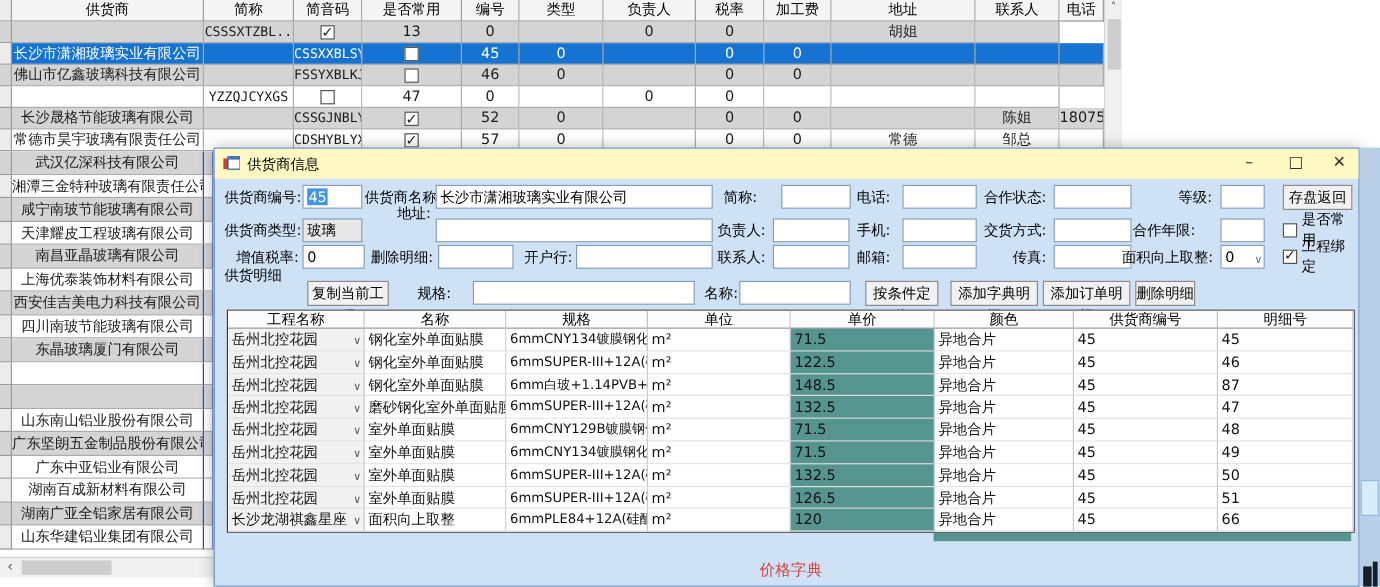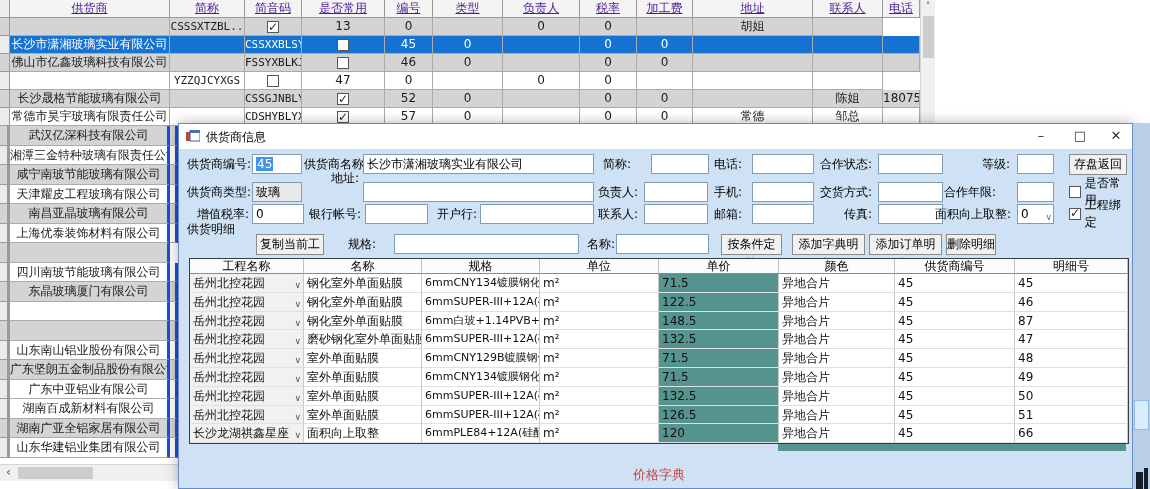--- a/index.html
+++ b/index.html
@@ -5,50 +5,50 @@
 * { box-sizing: border-box; margin: 0; padding: 0; }
 html,body { width:1150px; height:489px; overflow:hidden; background:#fff;
   font-family:"DejaVu Sans","Liberation Sans",sans-serif; }
 #app { position:relative; width:1150px; height:489px; background:#fff; }
 
 
 .top-grid { position:absolute; left:0; top:0; width:920px; }
 .tg-row { display:grid; grid-template-columns:10px 160px 75px 57px 83px 48px 70px 77px 57px 56px 120px 70px 37px; height:18px; }
 .tg-cell { border-right:1px solid #ababab; border-bottom:1px solid #ababab; font-size:12px;
   line-height:17px; overflow:hidden; white-space:nowrap; text-align:center; color:#1a1a1a; background:#fff; }
-.tg-header .tg-cell { background:#f4f4f4; border-color:#9a9a9a; color:#4c1d95;text-decoration:underline; }
+.tg-header .tg-cell { background:#f4f4f4; border-color:#9a9a9a; color:#000000; }
 .tg-row.alt .tg-cell { background:#d4d4d4; }
 .tg-row.sel .tg-cell { background:#1673d2; color:#fff; }
 .tg-cell.rowhdr { background:#ececec; border-color:#9a9a9a; }
 .tg-row.sel .tg-cell.rowhdr { background:#ececec; }
 .c-code { font-family:"DejaVu Sans Mono","Liberation Mono",monospace; font-size:11px; }
 .cb { display:inline-block; width:12px; height:12px; border:1px solid #555; background:#fff; position:relative; vertical-align:middle; }
 .cb.on::after { content:"✓"; position:absolute; left:0; top:-3px; font-size:12px; color:#222; }
 .tg-cell.c-check { display:flex; align-items:center; justify-content:center; }
 
 .vscroll { position:absolute; left:920px; top:0; width:15px; height:126px; background:#f0f0f0; border-left:1px solid #d5d5d5; }
 .vscroll .arr { display:block; height:15px; text-align:center; font-size:10px; color:#555; line-height:13px; }
 .vscroll .thumb { position:absolute; left:2px; top:16px; width:11px; height:42px; background:#cdcdcd; }
 
 
 .left-list { position:absolute; left:0; top:126px; width:178px; height:338px; overflow:hidden; }
 .ll-row { display:grid; grid-template-columns:10px 160px 8px; height:19.5px; }
-.ll-cell { border-right:3px solid #1d4ed8; border-bottom:1px solid #ababab; font-size:12px; line-height:18px;
+.ll-cell { border-right:1px solid #1d4ed8; border-bottom:1px solid #ababab; font-size:12px; line-height:18px;
   overflow:hidden; white-space:nowrap; text-align:center; color:#1a1a1a; background:#fff; }
 .ll-row.alt .ll-cell { background:#d4d4d4; }
 .ll-cell.rowhdr { background:#ececec; border-color:#9a9a9a; }
 
 .hscroll { position:absolute; left:0; top:464px; width:178px; height:17px; background:#f0f0f0; border-top:1px solid #d5d5d5; }
 .hscroll .arr { position:absolute; left:0; top:0; width:17px; height:16px; text-align:center; font-size:12px; color:#555; line-height:15px; }
 .hscroll .thumb { position:absolute; left:18px; top:2px; width:75px; height:12px; background:#cdcdcd; }
 
 
 .dialog { position:absolute; left:178px; top:123px; width:955px; height:366px; background:#cfe1f5;
   border:1px solid #6a8cc2; box-shadow:0 0 12px rgba(0,0,0,.30); }
-.titlebar { position:absolute; left:0; top:0; width:953px; height:25px; background:#ffffff; }
+.titlebar { position:absolute; left:0; top:0; width:953px; height:25px; background:#fef9c3; }
 .title-icon { position:absolute; left:7px; top:6px; width:14px; height:13px; }
 .title-text { position:absolute; left:27px; top:5px; font-size:12px; color:#000; }
 .win-btn { position:absolute; top:0; height:25px; width:34px; text-align:center; line-height:24px; font-size:13px; color:#333; }
 
 .flabel { position:absolute; font-size:12px; height:20px; line-height:20px; text-align:right; color:#000; white-space:nowrap; }
 .finput { position:absolute; height:20px; background:#fff; border:1px solid #7f9db9; font-size:12px;
   line-height:18px; padding:0 3px; overflow:hidden; white-space:nowrap; color:#000; }
 .finput.ro { background:#e8e8e8; }
 .selhl { background:#4295e5; color:#fff; padding:0 1px; }
 .combo .ddarrow { position:absolute; right:1px; top:3px; font-size:9px; color:#4a6fae; }
@@ -234,20 +234,21 @@
         <div class="ll-cell">南昌亚晶玻璃有限公司</div>
         <div class="ll-cell"></div>
       </div>
       <div class="ll-row">
         <div class="ll-cell rowhdr"></div>
         <div class="ll-cell">上海优泰装饰材料有限公司</div>
         <div class="ll-cell"></div>
       </div>
       <div class="ll-row alt">
         <div class="ll-cell rowhdr"></div>
+        <div class="ll-cell">西安佳吉美电力科技有限公司</div>
         <div class="ll-cell"></div>
       </div>
       <div class="ll-row">
         <div class="ll-cell rowhdr"></div>
         <div class="ll-cell">四川南玻节能玻璃有限公司</div>
         <div class="ll-cell"></div>
       </div>
       <div class="ll-row alt">
         <div class="ll-cell rowhdr"></div>
         <div class="ll-cell">东晶玻璃厦门有限公司</div>
@@ -338,21 +339,21 @@
     <span class="finput" style="left:699px;top:58px;width:65px"></span>
     <span class="flabel" style="left:765px;top:58px;width:48px">合作年限:</span>
     <span class="finput" style="left:838px;top:58px;width:37px"></span>
     <span class="cbwrap" style="left:890px;top:60px">
         <span class="cb" id="cb-common"></span>
         <span>是否常用</span>
       </span>
 
     <span class="flabel" style="left:8px;top:80px;width:62px">增值税率:</span>
     <span class="finput" style="left:73px;top:80px;width:52px">0</span>
-    <span class="flabel" style="left:128px;top:80px;width:54px">银行帐号:</span>
+    <span class="flabel" style="left:128px;top:80px;width:54px">删除明细:</span>
     <span class="finput" style="left:186px;top:80px;width:63px"></span>
     <span class="flabel" style="left:255px;top:80px;width:43px">开户行:</span>
     <span class="finput" style="left:301px;top:80px;width:114px"></span>
     <span class="flabel" style="left:419px;top:80px;width:36px">联系人:</span>
     <span class="finput" style="left:465px;top:80px;width:64px"></span>
     <span class="flabel" style="left:530px;top:80px;width:33px">邮箱:</span>
     <span class="finput" style="left:573px;top:80px;width:62px"></span>
     <span class="flabel" style="left:638px;top:80px;width:55px">传真:</span>
     <span class="finput" style="left:699px;top:80px;width:65px"></span>
     <span class="flabel" style="left:755px;top:80px;width:77px">面积向上取整:</span>

